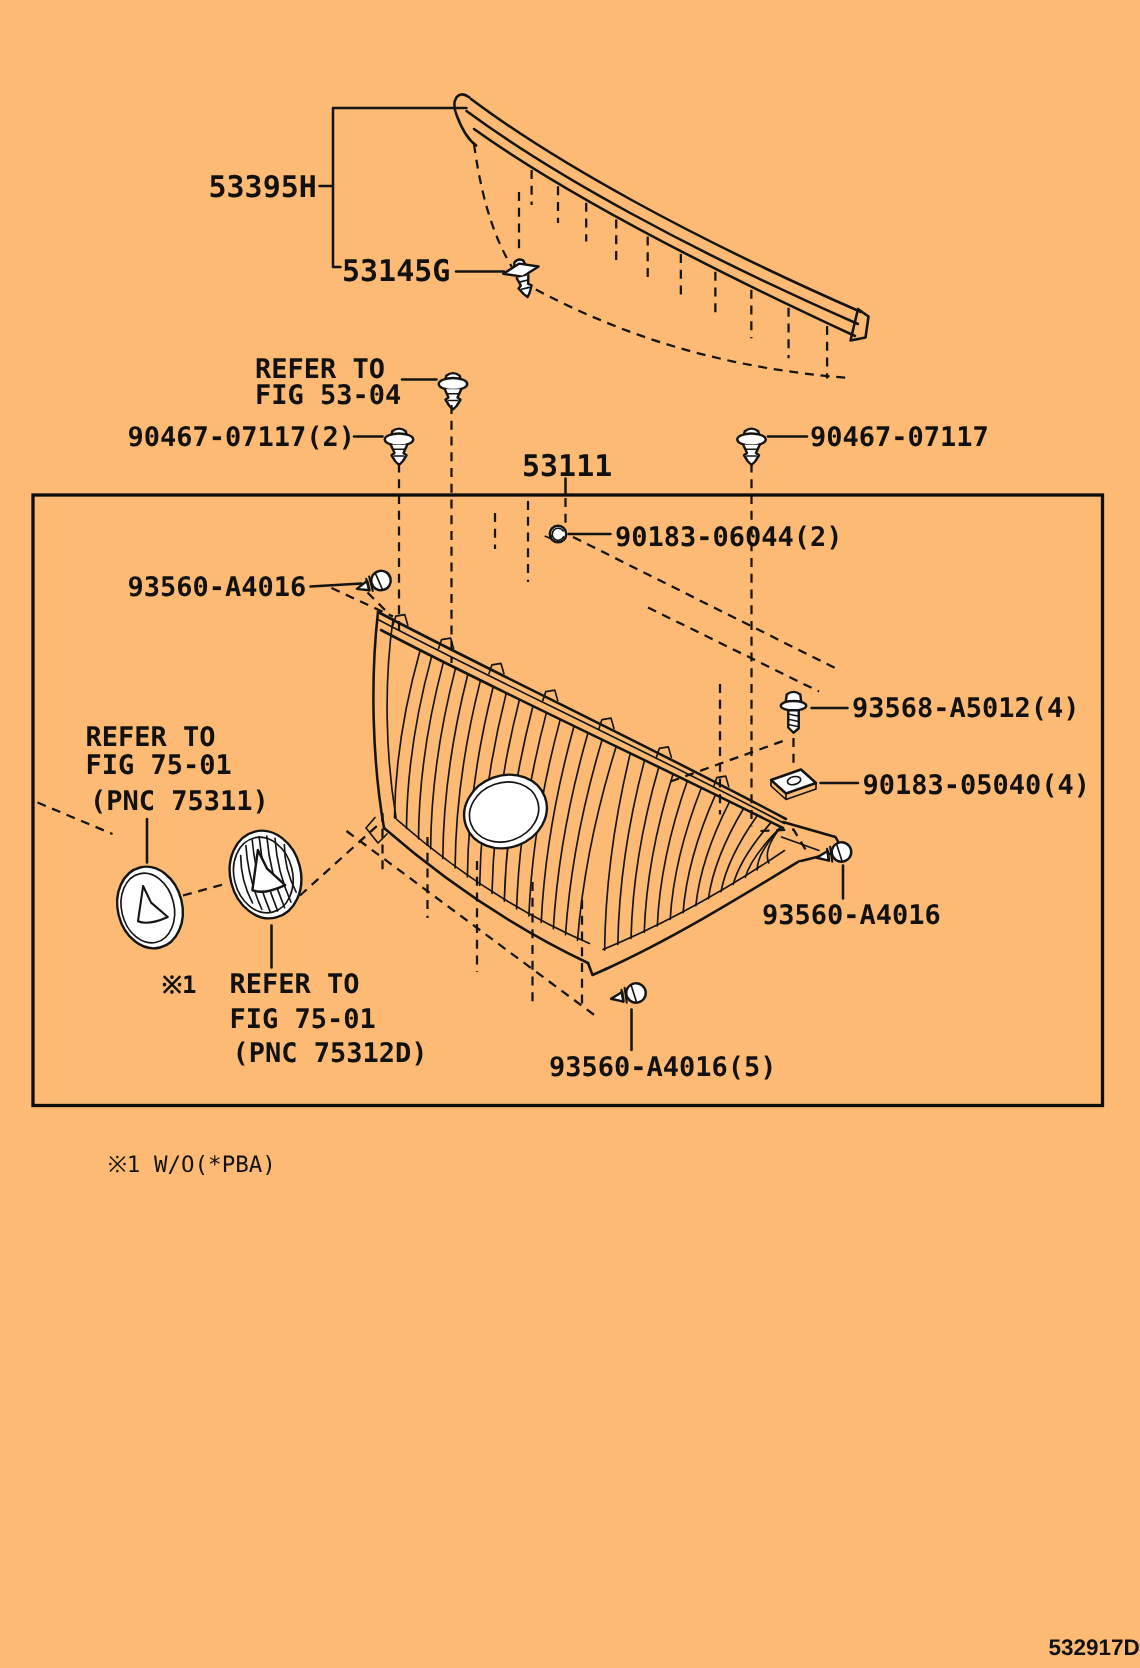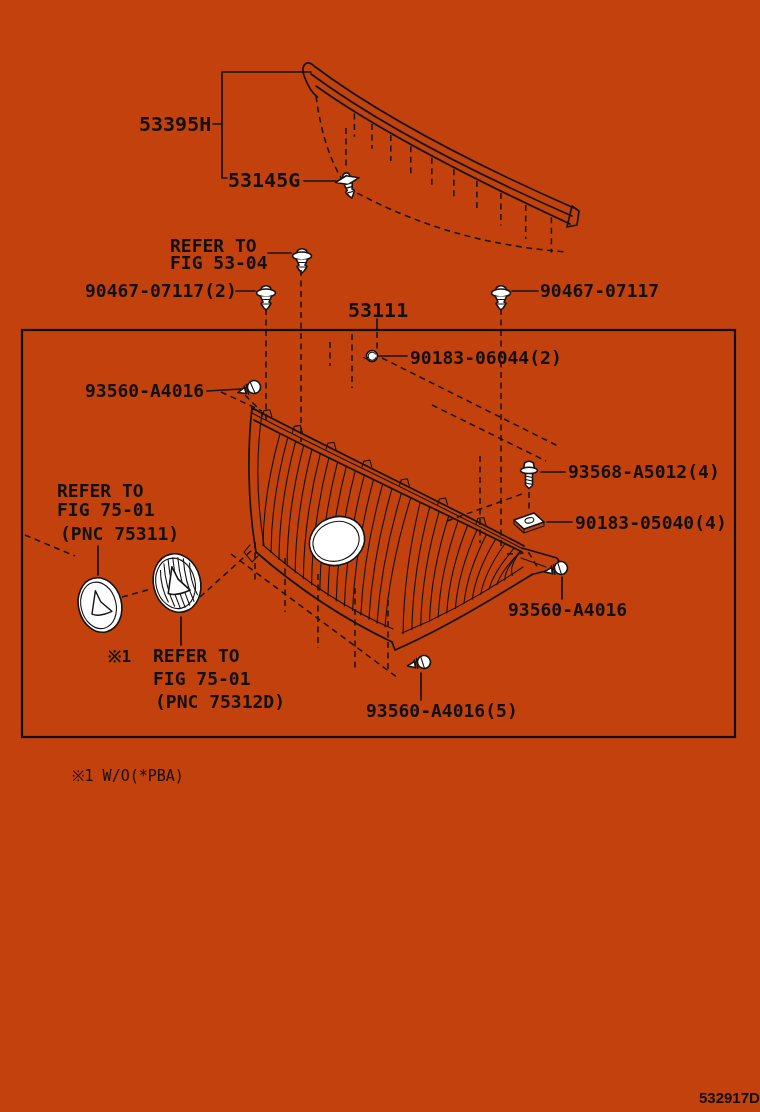--- a/index.html
+++ b/index.html
@@ -1,16 +1,16 @@
 <!DOCTYPE html>
 <html><head>
 <meta charset="utf-8">
 <style>
   html,body{margin:0;padding:0;background:#ffffff;}
-  .page{position:relative;width:760px;height:1112px;background:#c2410c;overflow:hidden;
+  .page{position:relative;width:760px;height:1112px;background:#fdba74;overflow:hidden;
         font-family:"DejaVu Sans Mono",monospace;}
   svg{display:block;}
   .ln{fill:none;stroke:#141414;stroke-width:1.7;stroke-linecap:round;stroke-linejoin:round;}
   .thin{stroke-width:1.1;}
   .med{stroke-width:1.4;}
   .wf{fill:#ffffff;stroke:#141414;stroke-width:1.6;stroke-linecap:round;stroke-linejoin:round;}
   .dash{fill:none;stroke:#141414;stroke-width:1.5;stroke-dasharray:6 4.5;stroke-linecap:butt;}
   .box{fill:none;stroke:#0d0d0d;stroke-width:2.2;}
   text{fill:#111111;stroke:none;font-family:"DejaVu Sans Mono",monospace;font-weight:700;}
   .t18{font-size:18px;}

